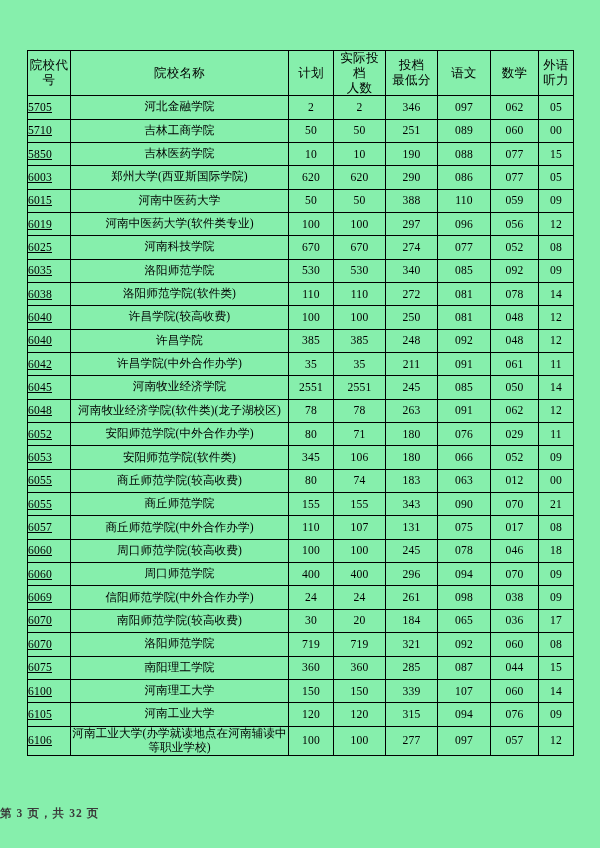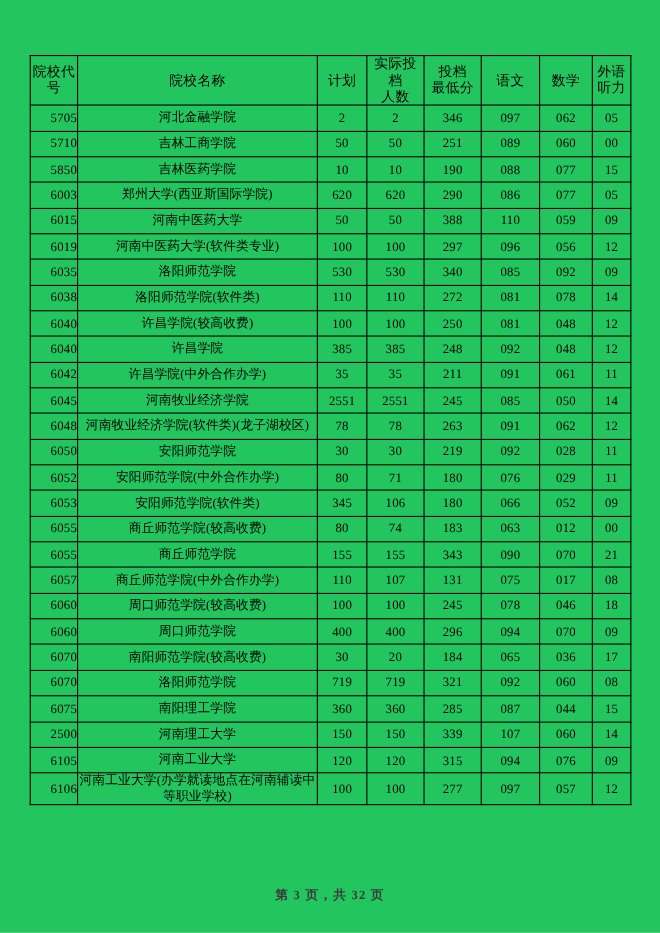--- a/index.html
+++ b/index.html
@@ -16,21 +16,21 @@
     position: relative;
     overflow: hidden;
   }
 
   .page {
     position: absolute;
     left: 0;
     top: 0;
     width: 600px;
     height: 848px;
-    background: #22c55e;
+    background: #86efac;
   }
 
   .table-wrap {
     position: absolute;
     left: 27px;
     top: 50px;
     width: 546px;
   }
 
   table.score-table {
@@ -69,23 +69,24 @@
   table.score-table thead th .hdr2 {
     display: block;
   }
 
   table.score-table tbody td {
     height: 22.35px;
     font-size: 11.6px;
   }
 
   td.cell-code {
-    text-align: right;
+    text-align: left;
     font-size: 11.4px;
     letter-spacing: 0.2px;
+    text-decoration: underline;
   }
 
   td.cell-name {
     text-align: center;
     padding-left: 5px;
     padding-right: 3px;
     font-size: 11.6px;
     line-height: 1.22;
     letter-spacing: 0.1px;
   }
@@ -96,21 +97,21 @@
     letter-spacing: 0.2px;
   }
 
   tr.tall td { height: 33px; }
 
   .footer {
     position: absolute;
     left: 0;
     top: 806px;
     width: 600px;
-    text-align: center;
+    text-align: left;
     font-size: 11.5px;
     letter-spacing: 1.1px;
     font-weight: bold;
     color: #3a3a3a;
   }
 </style>
 </head>
 <body>
 
 <div class="page">
@@ -194,20 +195,30 @@
             <td class="cell-code">6019</td>
             <td class="cell-name">河南中医药大学(软件类专业)</td>
             <td class="cell-num">100</td>
             <td class="cell-num">100</td>
             <td class="cell-num">297</td>
             <td class="cell-num">096</td>
             <td class="cell-num">056</td>
             <td class="cell-num">12</td>
           </tr>
           <tr>
+            <td class="cell-code">6025</td>
+            <td class="cell-name">河南科技学院</td>
+            <td class="cell-num">670</td>
+            <td class="cell-num">670</td>
+            <td class="cell-num">274</td>
+            <td class="cell-num">077</td>
+            <td class="cell-num">052</td>
+            <td class="cell-num">08</td>
+          </tr>
+          <tr>
             <td class="cell-code">6035</td>
             <td class="cell-name">洛阳师范学院</td>
             <td class="cell-num">530</td>
             <td class="cell-num">530</td>
             <td class="cell-num">340</td>
             <td class="cell-num">085</td>
             <td class="cell-num">092</td>
             <td class="cell-num">09</td>
           </tr>
           <tr>
@@ -264,30 +275,20 @@
             <td class="cell-code">6048</td>
             <td class="cell-name">河南牧业经济学院(软件类)(龙子湖校区)</td>
             <td class="cell-num">78</td>
             <td class="cell-num">78</td>
             <td class="cell-num">263</td>
             <td class="cell-num">091</td>
             <td class="cell-num">062</td>
             <td class="cell-num">12</td>
           </tr>
           <tr>
-            <td class="cell-code">6050</td>
-            <td class="cell-name">安阳师范学院</td>
-            <td class="cell-num">30</td>
-            <td class="cell-num">30</td>
-            <td class="cell-num">219</td>
-            <td class="cell-num">092</td>
-            <td class="cell-num">028</td>
-            <td class="cell-num">11</td>
-          </tr>
-          <tr>
             <td class="cell-code">6052</td>
             <td class="cell-name">安阳师范学院(中外合作办学)</td>
             <td class="cell-num">80</td>
             <td class="cell-num">71</td>
             <td class="cell-num">180</td>
             <td class="cell-num">076</td>
             <td class="cell-num">029</td>
             <td class="cell-num">11</td>
           </tr>
           <tr>
@@ -344,20 +345,30 @@
             <td class="cell-code">6060</td>
             <td class="cell-name">周口师范学院</td>
             <td class="cell-num">400</td>
             <td class="cell-num">400</td>
             <td class="cell-num">296</td>
             <td class="cell-num">094</td>
             <td class="cell-num">070</td>
             <td class="cell-num">09</td>
           </tr>
           <tr>
+            <td class="cell-code">6069</td>
+            <td class="cell-name">信阳师范学院(中外合作办学)</td>
+            <td class="cell-num">24</td>
+            <td class="cell-num">24</td>
+            <td class="cell-num">261</td>
+            <td class="cell-num">098</td>
+            <td class="cell-num">038</td>
+            <td class="cell-num">09</td>
+          </tr>
+          <tr>
             <td class="cell-code">6070</td>
             <td class="cell-name">南阳师范学院(较高收费)</td>
             <td class="cell-num">30</td>
             <td class="cell-num">20</td>
             <td class="cell-num">184</td>
             <td class="cell-num">065</td>
             <td class="cell-num">036</td>
             <td class="cell-num">17</td>
           </tr>
           <tr>
@@ -374,21 +385,21 @@
             <td class="cell-code">6075</td>
             <td class="cell-name">南阳理工学院</td>
             <td class="cell-num">360</td>
             <td class="cell-num">360</td>
             <td class="cell-num">285</td>
             <td class="cell-num">087</td>
             <td class="cell-num">044</td>
             <td class="cell-num">15</td>
           </tr>
           <tr>
-            <td class="cell-code">2500</td>
+            <td class="cell-code">6100</td>
             <td class="cell-name">河南理工大学</td>
             <td class="cell-num">150</td>
             <td class="cell-num">150</td>
             <td class="cell-num">339</td>
             <td class="cell-num">107</td>
             <td class="cell-num">060</td>
             <td class="cell-num">14</td>
           </tr>
           <tr>
             <td class="cell-code">6105</td>

